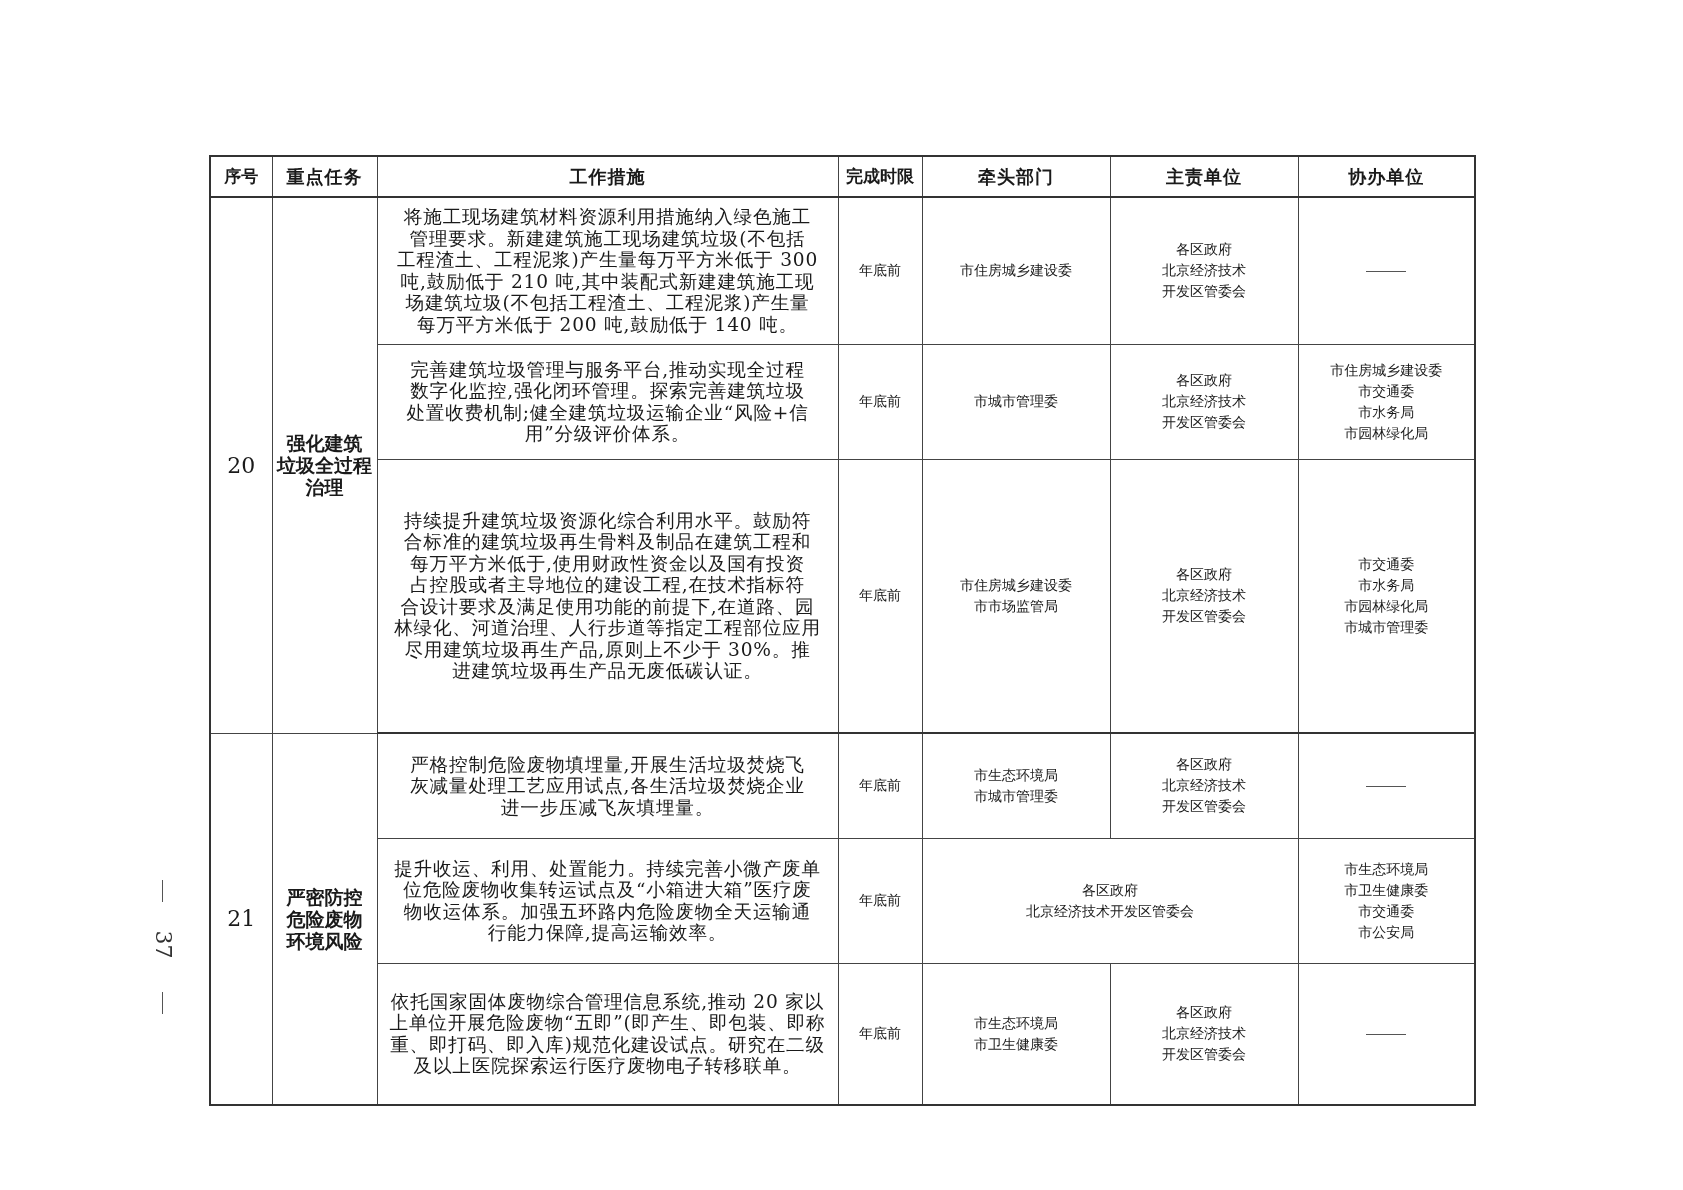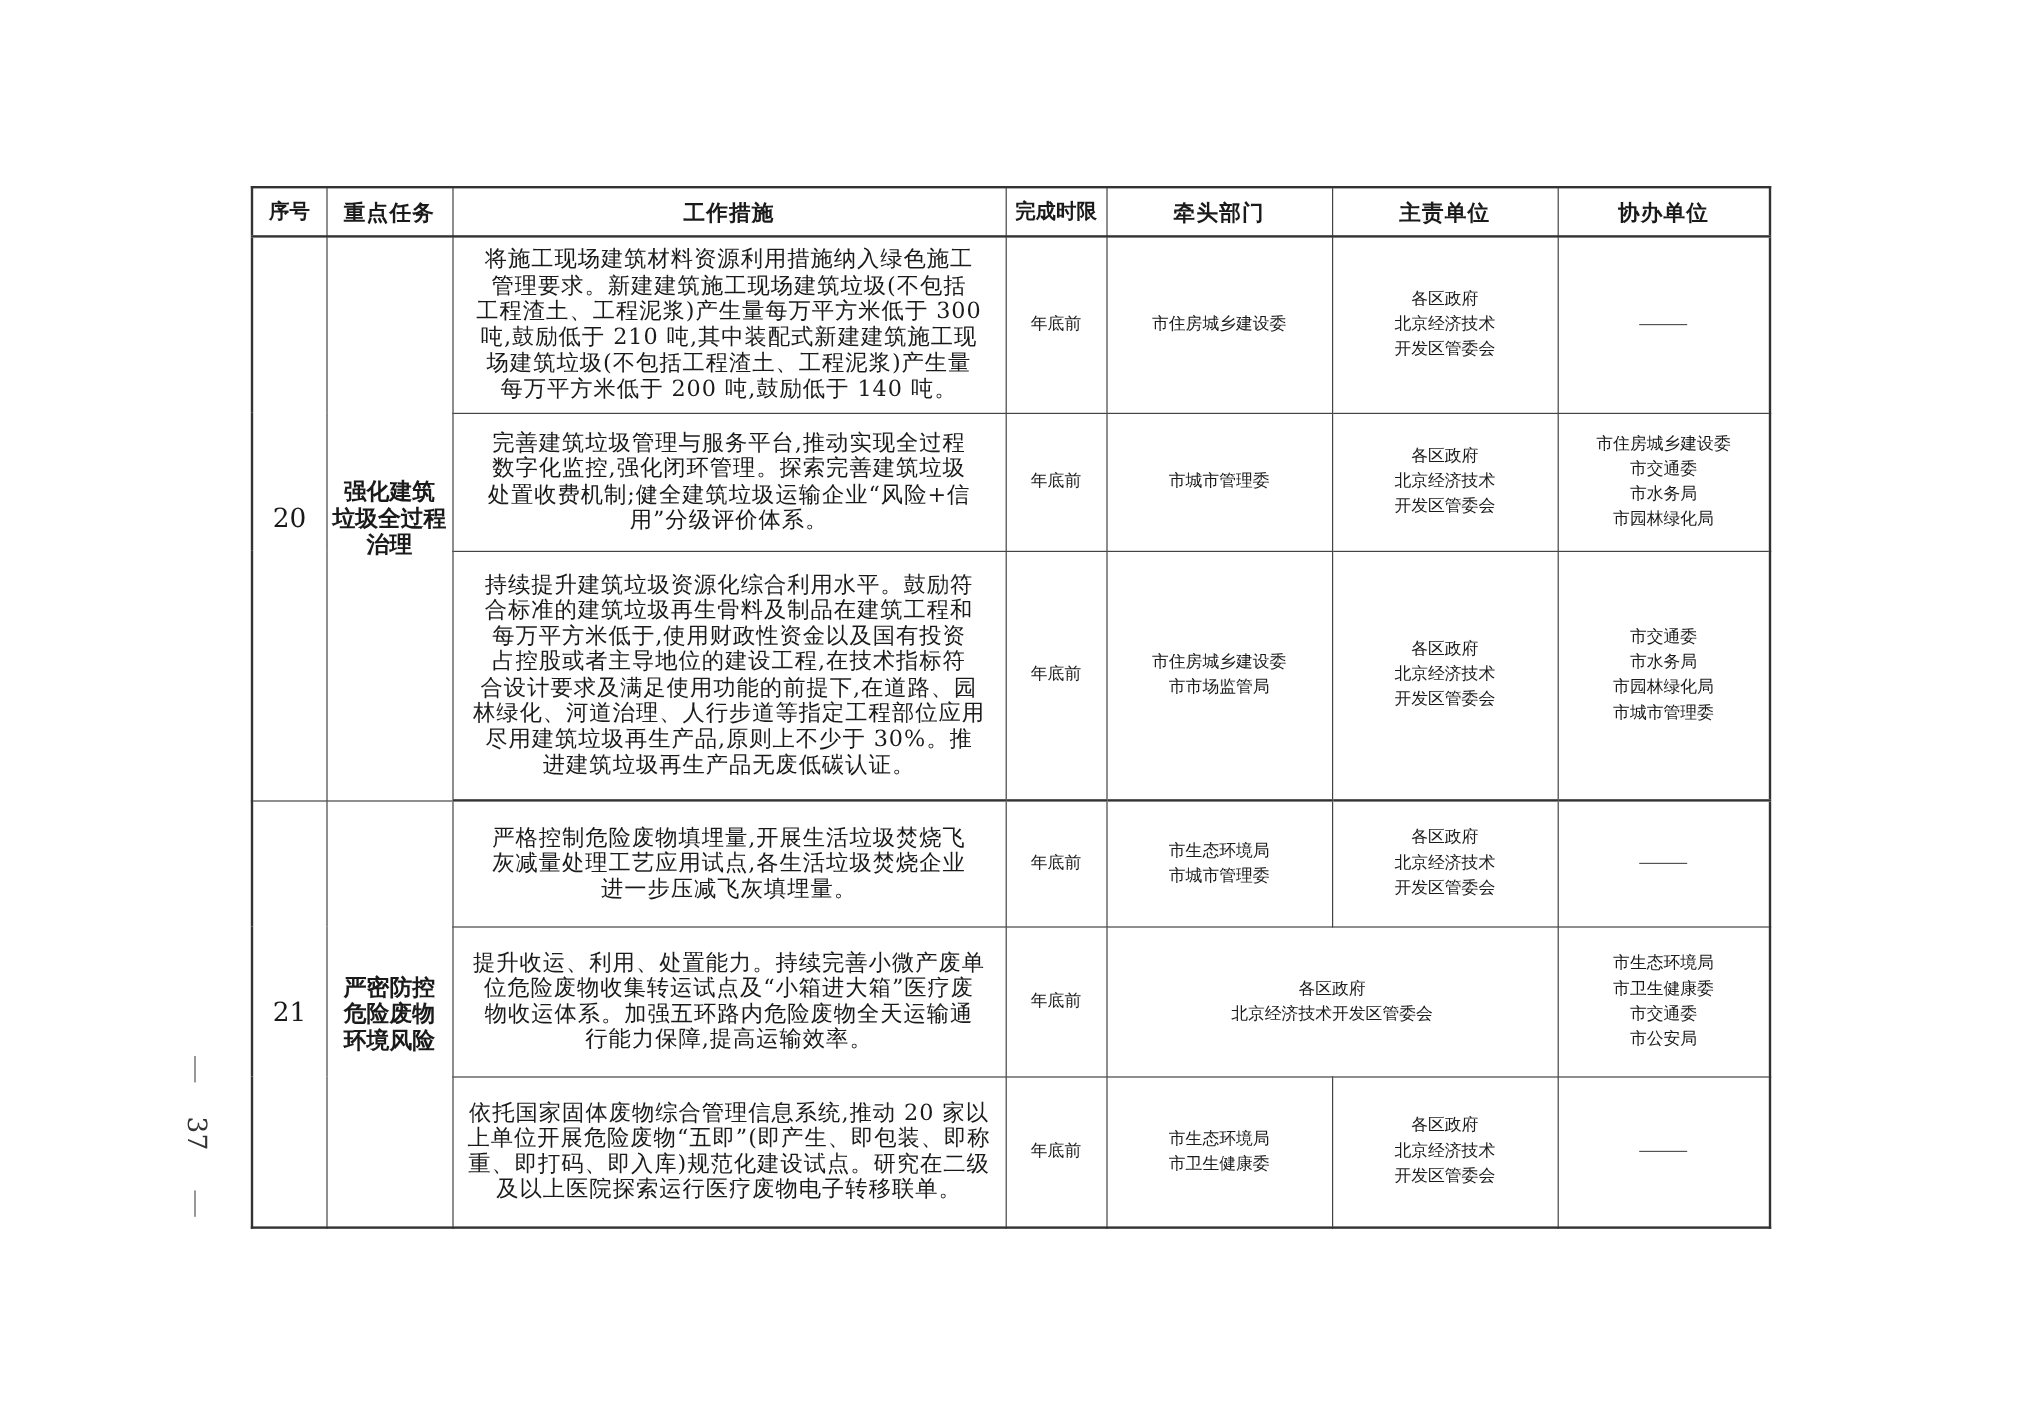--- a/index.html
+++ b/index.html
@@ -105,21 +105,21 @@
         <span class="line">开发区管委会</span>
       </td>
       <td>
         <span class="line">市住房城乡建设委</span>
         <span class="line">市交通委</span>
         <span class="line">市水务局</span>
         <span class="line">市园林绿化局</span>
       </td>
     </tr>
 
-    <tr class="group-end" style="height:208px">
+    <tr class="group-end" style="height:274px">
       <td class="measure">
         <span class="line">持续提升建筑垃圾资源化综合利用水平。鼓励符</span>
         <span class="line">合标准的建筑垃圾再生骨料及制品在建筑工程和</span>
         <span class="line">每万平方米低于,使用财政性资金以及国有投资</span>
         <span class="line">占控股或者主导地位的建设工程,在技术指标符</span>
         <span class="line">合设计要求及满足使用功能的前提下,在道路、园</span>
         <span class="line">林绿化、河道治理、人行步道等指定工程部位应用</span>
         <span class="line">尽用建筑垃圾再生产品,原则上不少于 30%。推</span>
         <span class="line">进建筑垃圾再生产品无废低碳认证。</span>
       </td>
@@ -181,21 +181,21 @@
         <span class="line">北京经济技术开发区管委会</span>
       </td>
       <td>
         <span class="line">市生态环境局</span>
         <span class="line">市卫生健康委</span>
         <span class="line">市交通委</span>
         <span class="line">市公安局</span>
       </td>
     </tr>
 
-    <tr style="height:126px">
+    <tr style="height:142px">
       <td class="measure">
         <span class="line">依托国家固体废物综合管理信息系统,推动 20 家以</span>
         <span class="line">上单位开展危险废物“五即”(即产生、即包装、即称</span>
         <span class="line">重、即打码、即入库)规范化建设试点。研究在二级</span>
         <span class="line">及以上医院探索运行医疗废物电子转移联单。</span>
       </td>
       <td>年底前</td>
       <td>
         <span class="line">市生态环境局</span>
         <span class="line">市卫生健康委</span>

